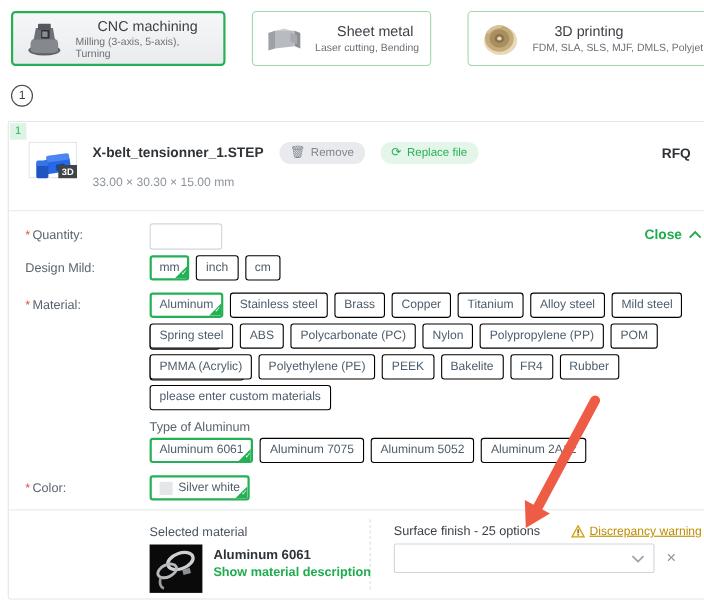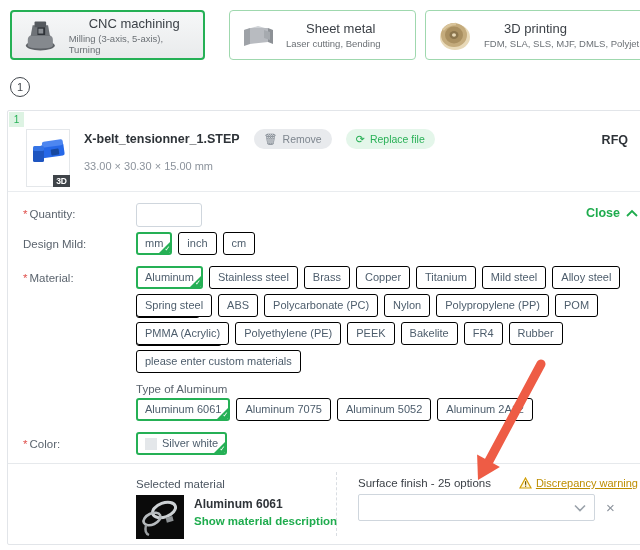--- a/index.html
+++ b/index.html
@@ -7,38 +7,38 @@
     font-family:"Liberation Sans","DejaVu Sans",sans-serif; }
   .screen { position:relative; width:640px; height:550px; background:#fff; overflow:hidden; }
 
   
   .tabcard { position:absolute; top:10px; height:50px; border-radius:4px; background:#fff;
     border:1px solid #9fd8ae; display:flex; align-items:center; padding:0 10px; gap:10px; cursor:pointer; }
   .tabcard.sel { border:2px solid #25b055; background:linear-gradient(#f6f7f8,#e9ebec); }
   .tabcard .tc-title { font-size:13px; color:#3c4147;margin-left:20px; }
   .tabcard .tc-sub { font-size:9.5px; color:#6b7075; margin-top:2px; }
   #tab1 { left:10px; width:195px; }
-  #tab2 { left:229px; width:187px; }
+  #tab2 { left:229px; width:163px;justify-content:space-between; }
   #tab3 { left:425px; width:240px; }
 
   
   .step { position:absolute; left:10px; top:77px; display:flex; align-items:center; gap:16px; }
   .step-circle { width:20px; height:20px; border:1.4px solid #41464c; border-radius:50%;
     display:flex; align-items:center; justify-content:center; font-size:11px; color:#41464c; }
   .step-title { font-size:12.5px; color:#41464c; }
 
   
   .card { position:absolute; left:7px; top:110px; width:650px; height:435px;
     border:1px solid #e2e5e9; border-radius:2px; background:#fff; }
   .idx-badge { position:absolute; left:1px; top:1px; width:15px; height:15px; background:#ddf3e3;
     color:#25b055; font-size:10px; display:flex; align-items:center; justify-content:center; }
 
   
   .part-header { position:absolute; left:18px; top:18px; right:14px; height:58px; display:flex; gap:14px; }
-  .thumb { position:relative; width:44px; height:58px; border:1px solid #e4e7ea; background:#fff; flex:0 0 44px; }
+  .thumb { position:relative; width:44px; height:33px; border:1px solid #e4e7ea; background:#fff; flex:0 0 44px; }
   .thumb-3d { position:absolute; right:-1px; bottom:-1px; background:#3f4449; color:#fff;
     font-size:8.5px; font-weight:bold; padding:1px 3px; }
   .part-info { flex:1; }
   .fn-row { display:flex; align-items:center; gap:14px; }
   .filename { font-size:12.5px; font-weight:bold; color:#2e3338; }
   .pill { display:inline-flex; align-items:center; gap:5px; border:none; border-radius:11px;
     font-size:10.5px; padding:4px 10px; cursor:pointer; font-family:inherit; }
   .pill.remove { background:#e8eaed; color:#7d858e; }
   .pill.replace { background:#e4f6ea; color:#2ab157; }
   .pill .ic { font-size:11px; line-height:10px; }
@@ -212,24 +212,24 @@
         <span class="chip">
           <span>Brass</span>
         </span>
         <span class="chip">
           <span>Copper</span>
         </span>
         <span class="chip">
           <span>Titanium</span>
         </span>
         <span class="chip">
+          <span>Alloy steel</span>
+        </span>
+        <span class="chip">
           <span>Mild steel</span>
-        </span>
-        <span class="chip">
-          <span>Alloy steel</span>
         </span>
         <span class="chip">
           <span>Tool steel</span>
         </span>
       </div>
     <div class="chips" style="top:183px; width:508px;">
         <span class="chip">
           <span>Spring steel</span>
         </span>
         <span class="chip">

